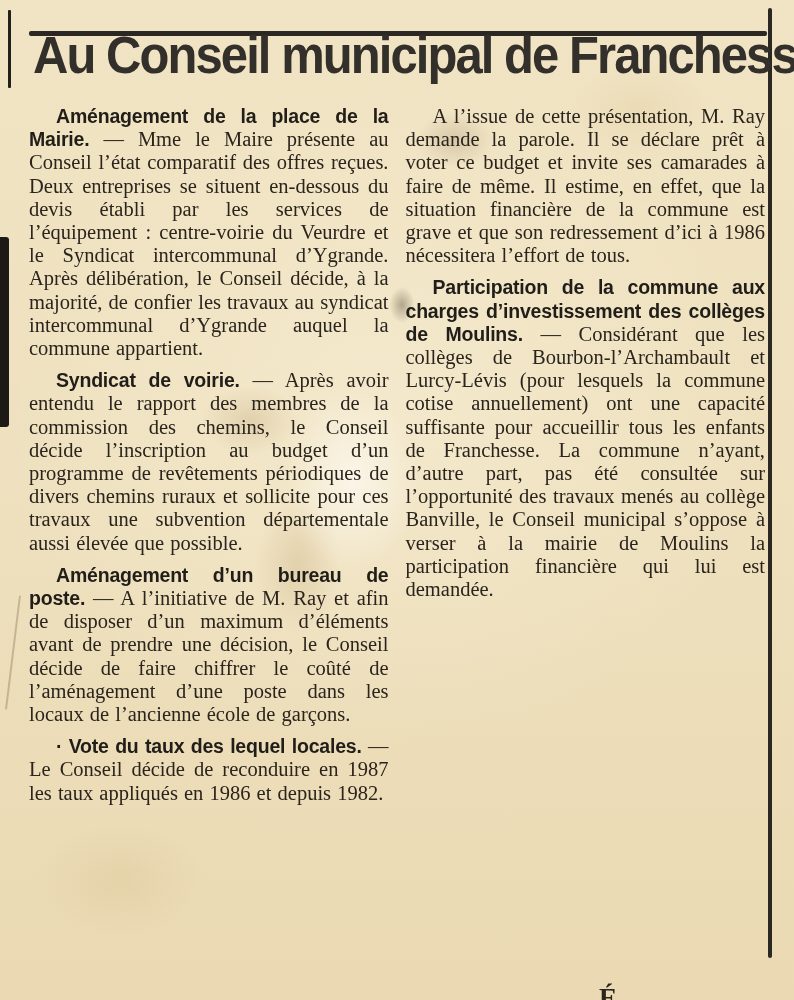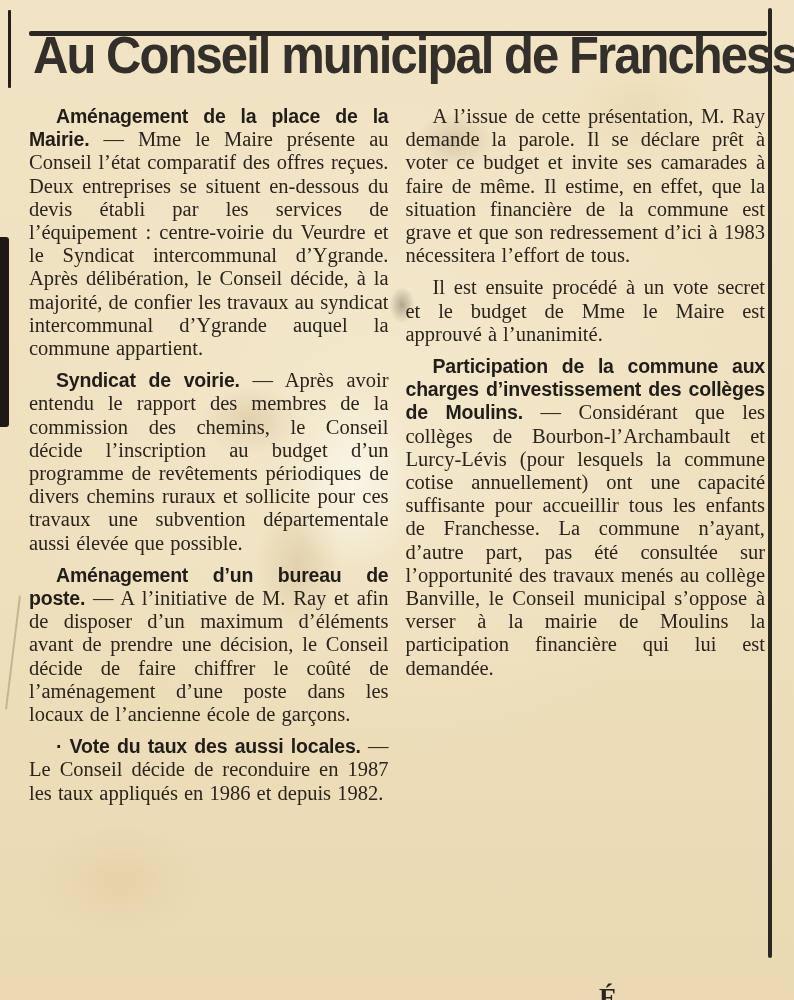--- a/index.html
+++ b/index.html
@@ -91,26 +91,25 @@
   <div class="rule-right"></div>
 
   <h1 class="headline">Au Conseil municipal de Franchesse</h1>
 
   <div class="columns">
 
     <div class="column">
       <p class="section"><span class="head">Aménagement de la place de la Mairie.</span> <span>— Mme le Maire présente au Conseil l’état comparatif des offres reçues. Deux entreprises se situent en-dessous du devis établi par les services de l’équipement : centre-voirie du Veurdre et le Syndicat intercommunal d’Ygrande. Après délibération, le Conseil décide, à la majorité, de confier les travaux au syndicat intercommunal d’Ygrande auquel la commune appartient.</span></p>
       <p class="section"><span class="head">Syndicat de voirie.</span> <span>— Après avoir entendu le rapport des membres de la commission des chemins, le Conseil décide l’inscription au budget d’un programme de revêtements périodiques de divers chemins ruraux et sollicite pour ces travaux une subvention départementale aussi élevée que possible.</span></p>
       <p class="section"><span class="head">Aménagement d’un bureau de poste.</span> <span>— A l’initiative de M. Ray et afin de disposer d’un maximum d’éléments avant de prendre une décision, le Conseil décide de faire chiffrer le coûté de l’aménagement d’une poste dans les locaux de l’ancienne école de garçons.</span></p>
-      <p class="section"><span class="head">· Vote du taux des aussi locales.</span> <span>— Le Conseil décide de reconduire en 1987 les taux appliqués en 1986 et depuis 1982.</span></p>
+      <p class="section"><span class="head">· Vote du taux des lequel locales.</span> <span>— Le Conseil décide de reconduire en 1987 les taux appliqués en 1986 et depuis 1982.</span></p>
     </div>
 
     <div class="column">
-      <p class="section"> <span>A l’issue de cette présentation, M. Ray demande la parole. Il se déclare prêt à voter ce budget et invite ses camarades à faire de même. Il estime, en effet, que la situation financière de la commune est grave et que son redressement d’ici à 1983 nécessitera l’effort de tous.</span></p>
-      <p class="section"> <span>Il est ensuite procédé à un vote secret et le budget de Mme le Maire est approuvé à l’unanimité.</span></p>
+      <p class="section"> <span>A l’issue de cette présentation, M. Ray demande la parole. Il se déclare prêt à voter ce budget et invite ses camarades à faire de même. Il estime, en effet, que la situation financière de la commune est grave et que son redressement d’ici à 1986 nécessitera l’effort de tous.</span></p>
       <p class="section"><span class="head">Participation de la commune aux charges d’investissement des collèges de Moulins.</span> <span>— Considérant que les collèges de Bourbon-l’Archambault et Lurcy-Lévis (pour lesquels la commune cotise annuellement) ont une capacité suffisante pour accueillir tous les enfants de Franchesse. La commune n’ayant, d’autre part, pas été consultée sur l’opportunité des travaux menés au collège Banville, le Conseil municipal s’oppose à verser à la mairie de Moulins la participation financière qui lui est demandée.</span></p>
     </div>
 
   </div>
 
   <div class="cutoff">É</div>
 
 </div>
 
 </body></html>

